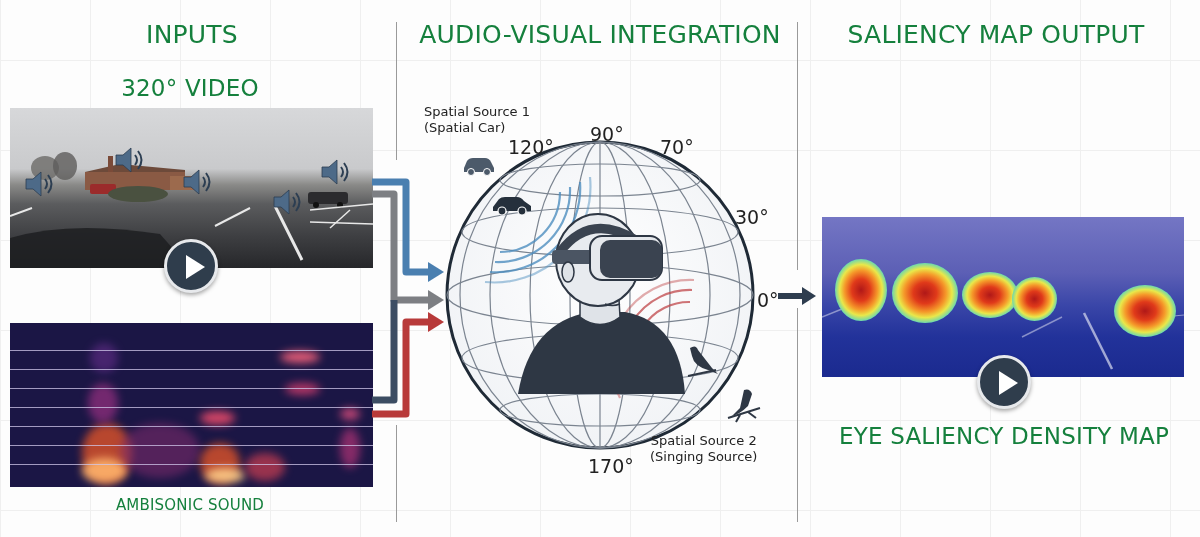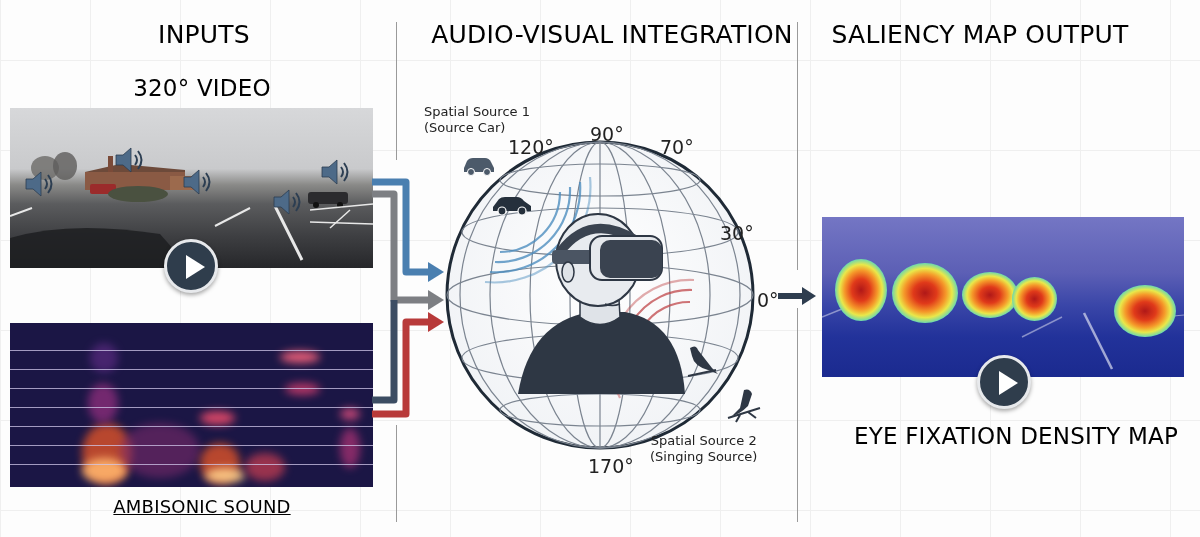--- a/index.html
+++ b/index.html
@@ -11,21 +11,21 @@
       linear-gradient(#efefef 1px, transparent 1px),
       linear-gradient(90deg, #efefef 1px, transparent 1px);
     background-size: 90px 90px;
     background-position: 0 -30px;
     font-family: "DejaVu Sans", sans-serif;
     color: #111;
   }
   .abs { position: absolute; }
   .heading {
     position: absolute; font-size: 25px; font-weight: normal; letter-spacing: 0.2px;
-    color: #000000; white-space: nowrap; text-align: center; margin-left: 12px;
+    color: #15803d; white-space: nowrap; text-align: center;
   }
   .divider { position: absolute; width: 1px; background: #9a9a9a; }
   .small { font-size: 13px; color: #222; white-space: nowrap; }
   .deg { position: absolute; font-size: 19px; color: #222; white-space: nowrap; }
 
   
   .video-frame {
     position: absolute; left: 10px; top: 108px; width: 363px; height: 160px;
     background: linear-gradient(180deg, #d7d8da 0%, #c9cacc 38%, #8a8a88 48%, #5b5c5e 60%, #3e3f42 80%, #26272a 100%);
     overflow: hidden;
@@ -57,21 +57,21 @@
   .heat {
     position: absolute; border-radius: 50%;
     background: radial-gradient(ellipse at center, #b01818 0%, #e03a1a 25%, #f59a2a 45%, #e9e84a 58%, #5fd6b8 72%, rgba(80,160,230,0.5) 85%, rgba(80,120,220,0) 100%);
   }
 </style>
 </head>
 <body>
 
 <div class="heading" style="left:92px; top:20px; width:200px;">INPUTS</div>
 <div class="heading" style="left:410px; top:20px; width:380px;">AUDIO-VISUAL INTEGRATION</div>
-<div class="heading" style="left:788px; top:20px; width:360px;">SALIENCY MAP OUTPUT</div>
+<div class="heading" style="left:816px; top:20px; width:360px;">SALIENCY MAP OUTPUT</div>
 
 <div class="divider" style="left:396px; top:22px; height:138px;"></div>
 <div class="divider" style="left:396px; top:425px; height:97px;"></div>
 <div class="divider" style="left:797px; top:22px; height:248px;"></div>
 <div class="divider" style="left:797px; top:308px; height:214px;"></div>
 
 <div class="heading" style="left:40px; top:75px; width:300px; font-size:23px;">320° VIDEO</div>
 
 <div class="video-frame">
   <svg width="363" height="160" viewBox="0 0 363 160" style="position:absolute;left:0;top:0;">
@@ -147,21 +147,21 @@
   <div class="blob" style="left:330px; top:85px; width:20px; height:12px; background:#d04a7a; opacity:0.9;"></div>
   <div class="blob" style="left:330px; top:105px; width:20px; height:40px; background:#a03070; opacity:0.8;"></div>
   <div class="hline" style="top:27px;"></div>
   <div class="hline" style="top:46px;"></div>
   <div class="hline" style="top:65px;"></div>
   <div class="hline" style="top:84px;"></div>
   <div class="hline" style="top:103px;"></div>
   <div class="hline" style="top:122px;"></div>
   <div class="hline" style="top:141px;"></div>
 </div>
-<div class="heading" style="left:40px; top:496px; width:300px; font-size:18px;text-decoration:underline;">AMBISONIC SOUND</div>
+<div class="heading" style="left:40px; top:496px; width:300px; font-size:15px;">AMBISONIC SOUND</div>
 
 <svg class="abs" width="80" height="260" viewBox="0 0 80 260" style="left:370px; top:160px;">
   <path d="M2,22 L36,22 L36,112 L60,112" fill="none" stroke="#4a7fb0" stroke-width="7" stroke-linejoin="round"></path>
   <polygon points="58,102 74,112 58,122" fill="#4a7fb0"></polygon>
   <path d="M2,34 L24,34 L24,140 L60,140" fill="none" stroke="#7d7f83" stroke-width="7" stroke-linejoin="round"></path>
   <polygon points="58,130 74,140 58,150" fill="#7d7f83"></polygon>
   <path d="M24,140 L24,240 L2,240" fill="none" stroke="#3c4d63" stroke-width="7" stroke-linejoin="round"></path>
   <path d="M2,254 L36,254 L36,162 L60,162" fill="none" stroke="#b83a3a" stroke-width="7" stroke-linejoin="round"></path>
   <polygon points="58,152 74,162 58,172" fill="#b83a3a"></polygon>
 </svg>
@@ -234,31 +234,31 @@
   <path d="M6,6 Q12,2 14,8 L28,26 L34,32 L24,28 Q10,24 8,14 Z" fill="#2e3744"></path>
   <line x1="4" y1="34" x2="32" y2="28" stroke="#2e3744" stroke-width="2"></line>
 </svg>
 <svg class="abs" width="40" height="38" viewBox="0 0 40 38" style="left:726px; top:386px;">
   <path d="M18,4 Q24,2 26,8 L22,20 Q14,28 6,30 L14,22 Z" fill="#2e3744"></path>
   <path d="M2,32 L34,22 M22,26 L30,32 M14,29 L10,36" fill="none" stroke="#2e3744" stroke-width="2"></path>
 </svg>
 
 <div class="abs small" style="left:424px; top:104px; text-align:left; line-height:16px;">
   <div>Spatial Source 1</div>
-  <div>(Source Car)</div>
+  <div>(Spatial Car)</div>
 </div>
 <div class="abs small" style="left:650px; top:433px; text-align:center; line-height:16px;">
   <div>Spatial Source 2</div>
   <div>(Singing Source)</div>
 </div>
 
 <div class="deg" style="left:590px; top:123px;">90°</div>
 <div class="deg" style="left:508px; top:136px;">120°</div>
 <div class="deg" style="left:660px; top:136px;">70°</div>
-<div class="deg" style="left:720px; top:206px;margin-top:16px;">30°</div>
+<div class="deg" style="left:735px; top:206px;">30°</div>
 <div class="deg" style="left:757px; top:289px;">0°</div>
 <div class="deg" style="left:588px; top:455px;">170°</div>
 
 <svg class="abs" width="40" height="20" viewBox="0 0 40 20" style="left:778px; top:286px;">
   <rect x="0" y="7" width="26" height="6" fill="#2e3d4f"></rect>
   <polygon points="24,1 38,10 24,19" fill="#2e3d4f"></polygon>
 </svg>
 
 <div class="saliency">
   <svg width="362" height="160" viewBox="0 0 362 160" style="position:absolute;left:0;top:0;">
@@ -269,13 +269,13 @@
   </svg>
   <div class="heat" style="left:13px; top:42px; width:52px; height:62px;"></div>
   <div class="heat" style="left:70px; top:46px; width:66px; height:60px;"></div>
   <div class="heat" style="left:140px; top:55px; width:56px; height:46px;"></div>
   <div class="heat" style="left:190px; top:60px; width:45px; height:44px;"></div>
   <div class="heat" style="left:292px; top:68px; width:62px; height:52px;"></div>
 </div>
 <div class="play-btn" style="left:977px; top:355px;">
   <span class="tri"></span>
 </div>
-<div class="heading" style="left:822px; top:423px; width:364px; font-size:23px;">EYE FIXATION DENSITY MAP</div>
+<div class="heading" style="left:822px; top:423px; width:364px; font-size:23px;">EYE SALIENCY DENSITY MAP</div>
 
 </body></html>

